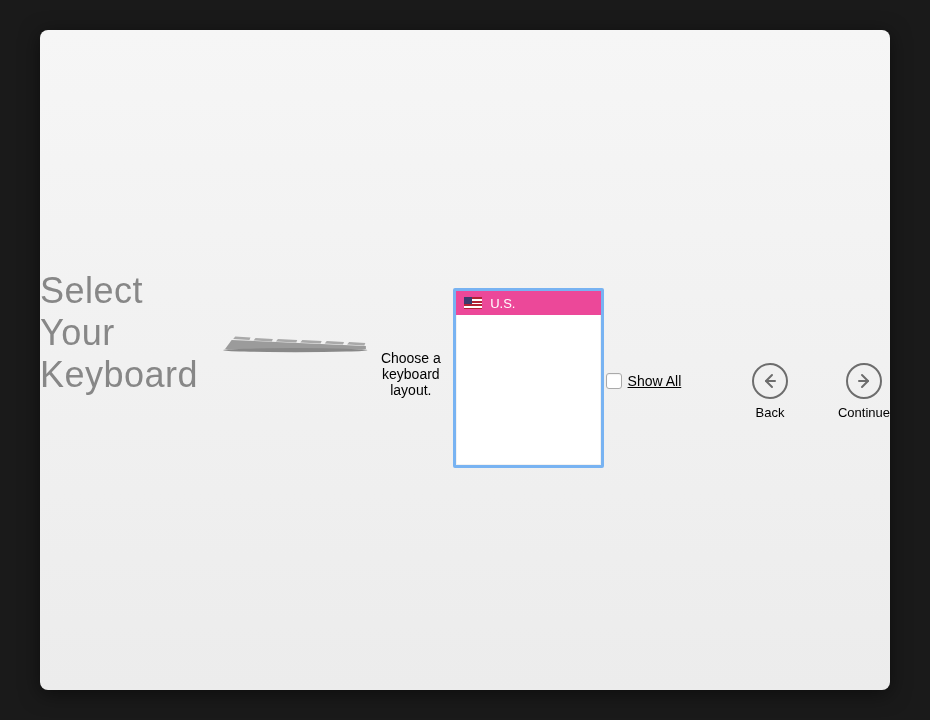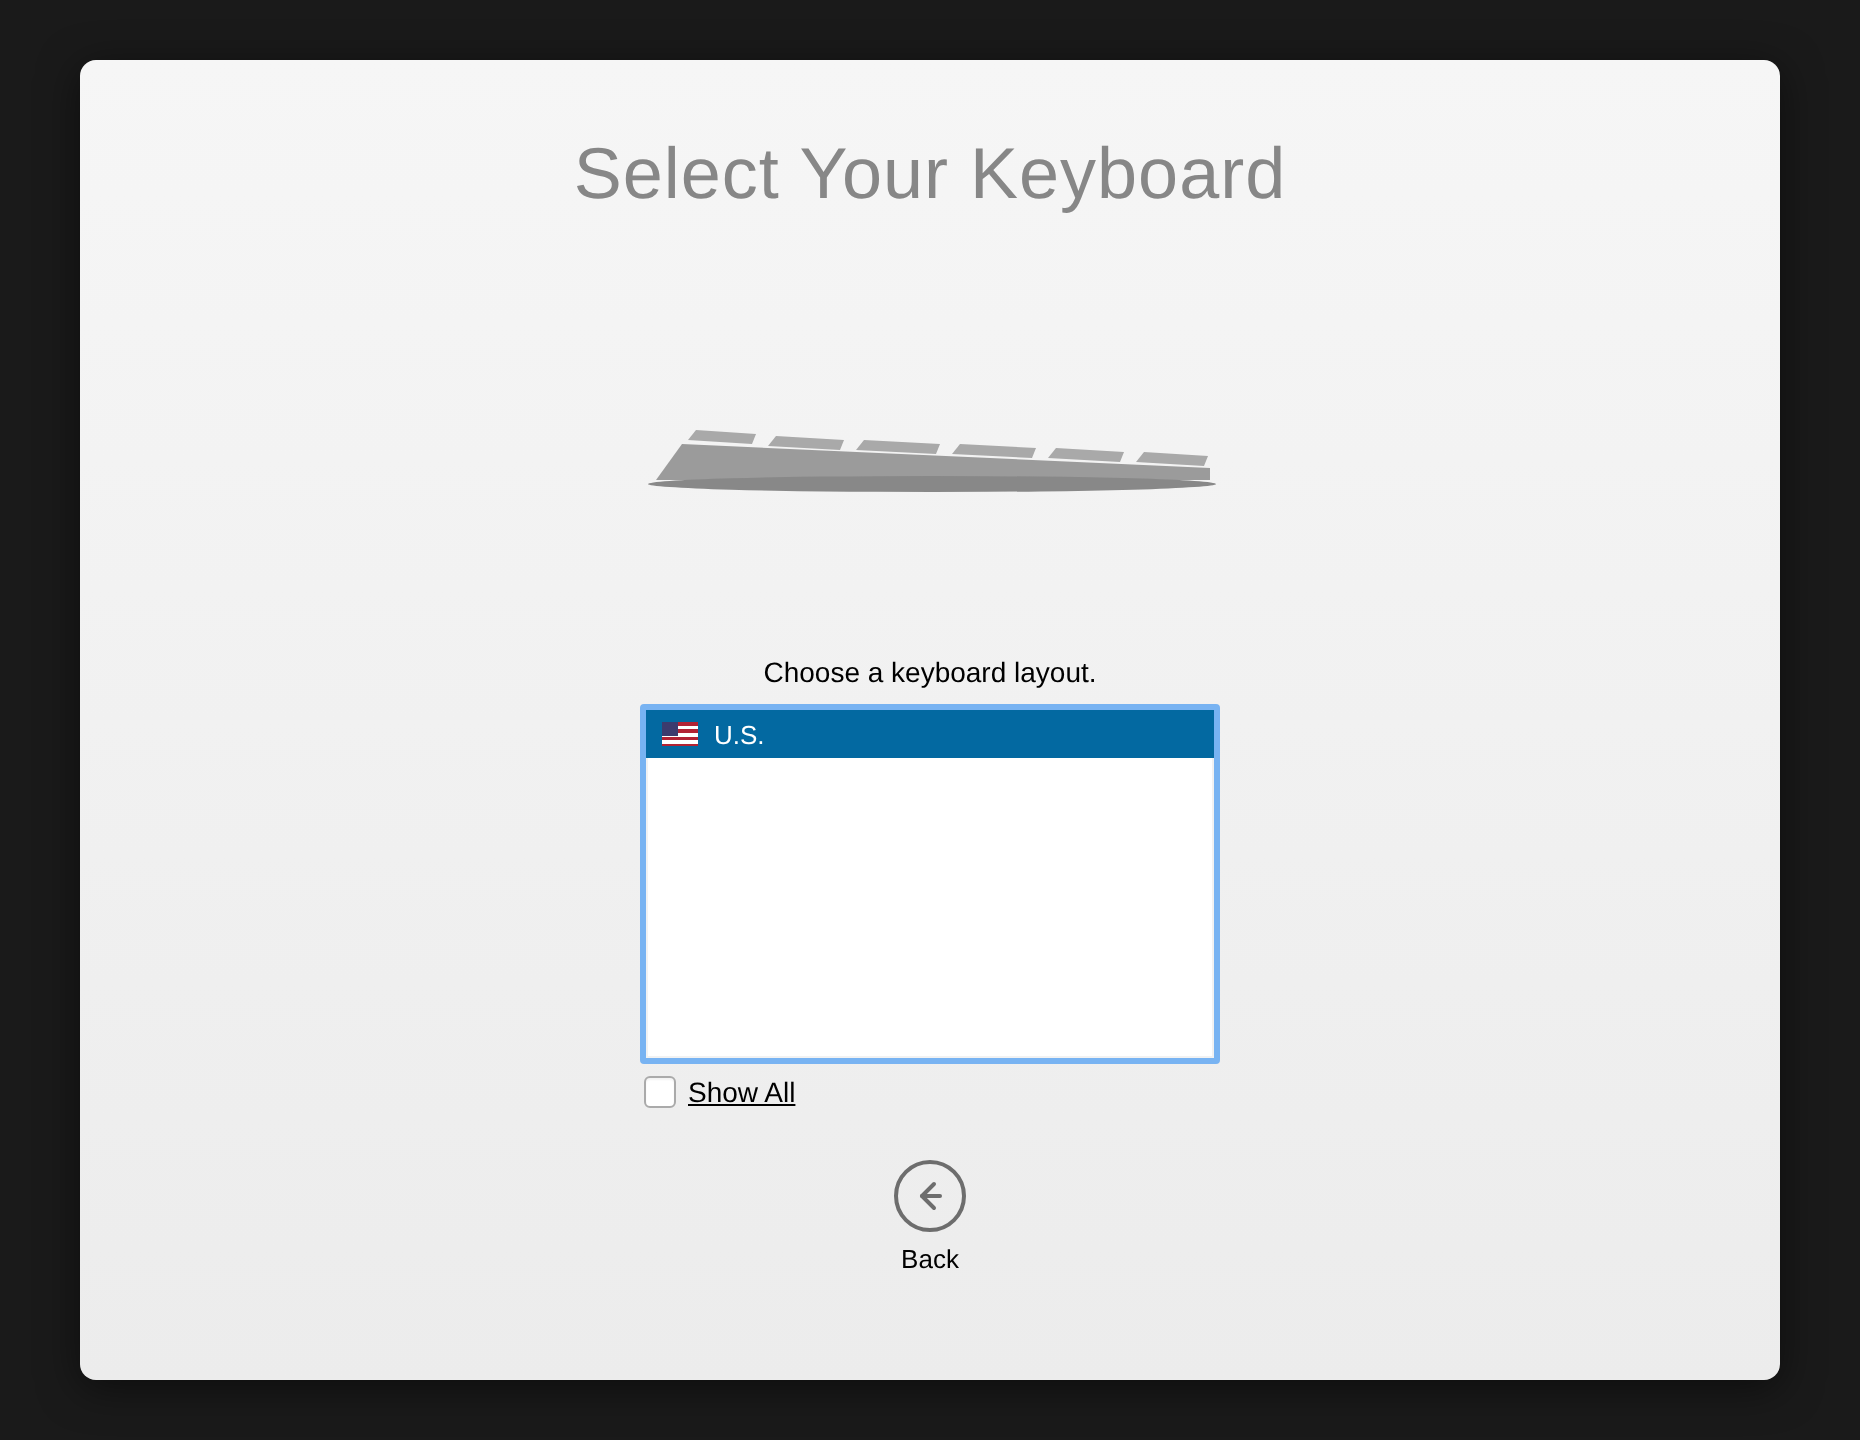--- a/index.html
+++ b/index.html
@@ -18,21 +18,20 @@
       justify-content: center;
     }
     .window {
       width: 850px;
       height: 660px;
       background: linear-gradient(to bottom, #f6f6f6, #ececec);
       border-radius: 8px;
       box-shadow: 0 4px 20px rgba(0,0,0,0.5);
       position: relative;
       display: flex;
-      flex-direction: column;
       align-items: center;
       padding-top: 36px;
     }
     .title {
       font-size: 36px;
       font-weight: 300;
       color: #878787;
       letter-spacing: 0.5px;
       margin-bottom: 90px;
     }
@@ -64,21 +63,21 @@
     .layout-item {
       height: 24px;
       display: flex;
       align-items: center;
       padding: 0 8px;
       font-size: 13px;
       color: #fff;
       cursor: pointer;
     }
     .layout-item.selected {
-      background: #0369a1;
+      background: #ec4899;
     }
     .flag-icon {
       width: 18px;
       height: 12px;
       margin-right: 8px;
       display: inline-block;
       position: relative;
       flex-shrink: 0;
     }
     .flag-us {
@@ -193,14 +192,23 @@
   <div class="nav-buttons">
     <div class="nav-button">
       <div class="nav-circle">
         <svg viewBox="0 0 16 16">
           <path d="M10 2 L4 8 L10 14" stroke="#6d6d6d" stroke-width="2" fill="none" stroke-linecap="round" stroke-linejoin="round"></path>
           <line x1="4" y1="8" x2="13" y2="8" stroke="#6d6d6d" stroke-width="2" stroke-linecap="round"></line>
         </svg>
       </div>
       <span class="nav-label">Back</span>
     </div>
+    <div class="nav-button">
+      <div class="nav-circle">
+        <svg viewBox="0 0 16 16">
+          <path d="M6 2 L12 8 L6 14" stroke="#6d6d6d" stroke-width="2" fill="none" stroke-linecap="round" stroke-linejoin="round"></path>
+          <line x1="3" y1="8" x2="12" y2="8" stroke="#6d6d6d" stroke-width="2" stroke-linecap="round"></line>
+        </svg>
+      </div>
+      <span class="nav-label">Continue</span>
+    </div>
   </div>
 </div>
 
 </body></html>

